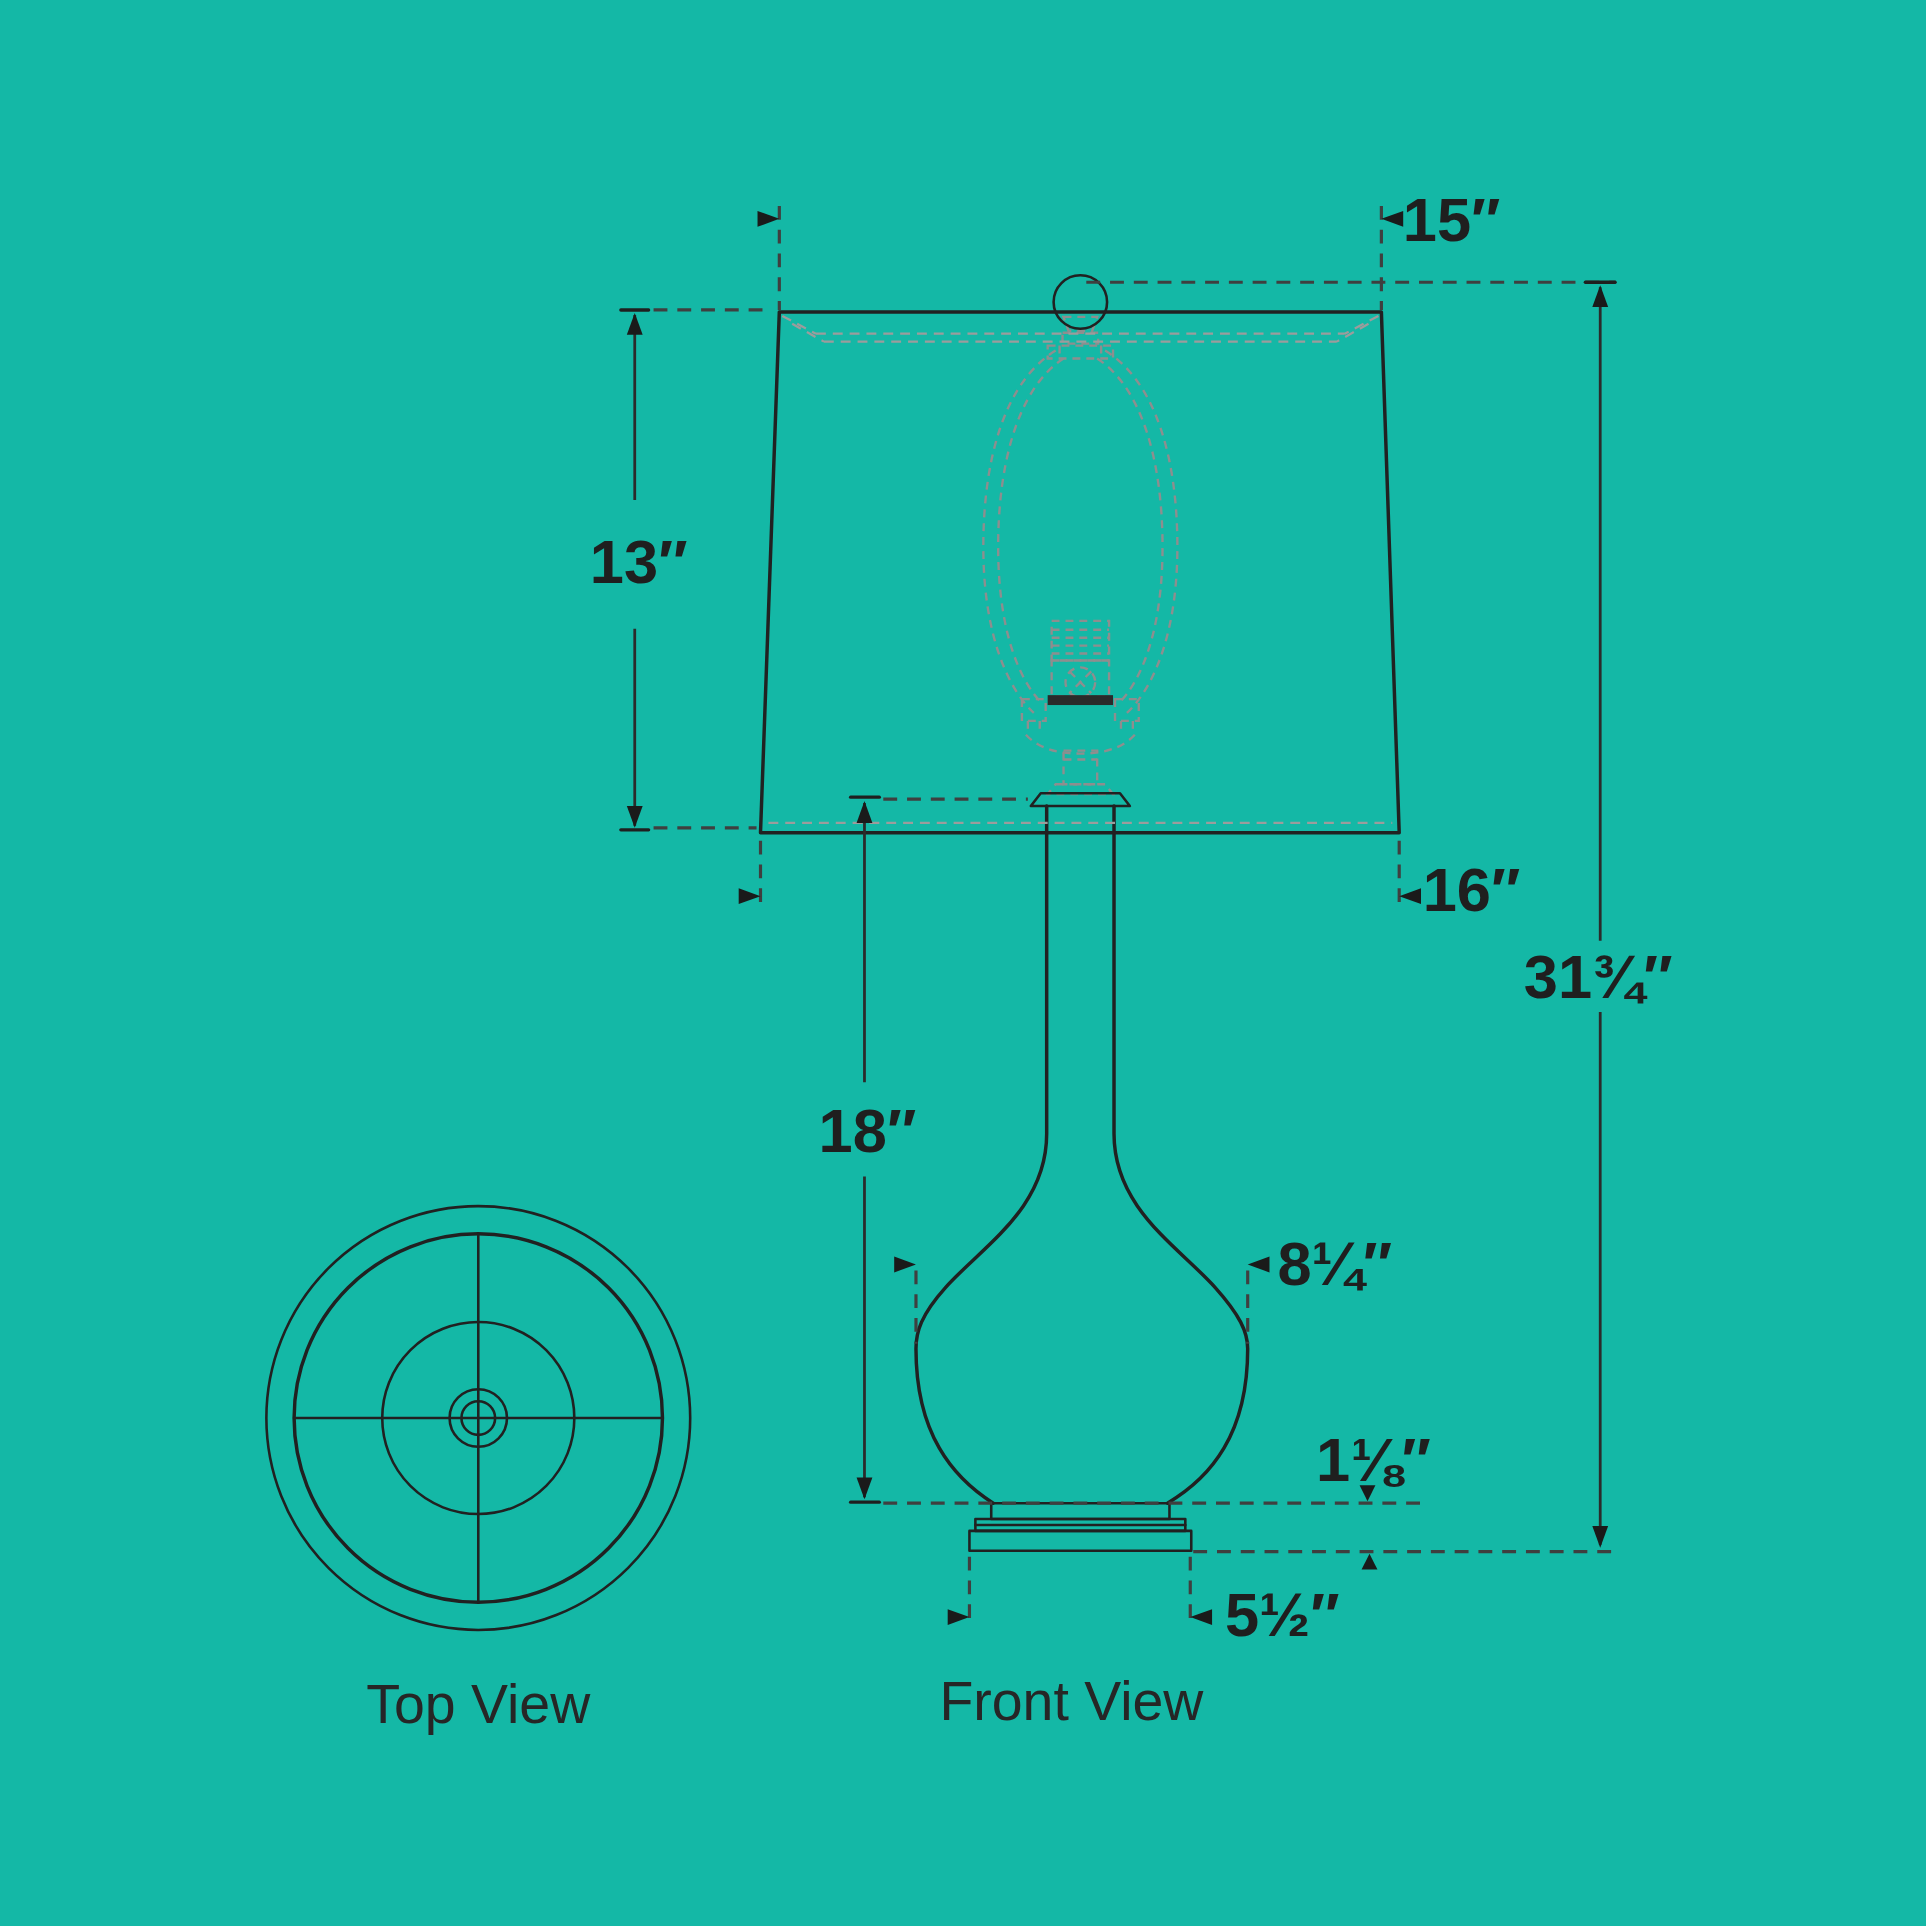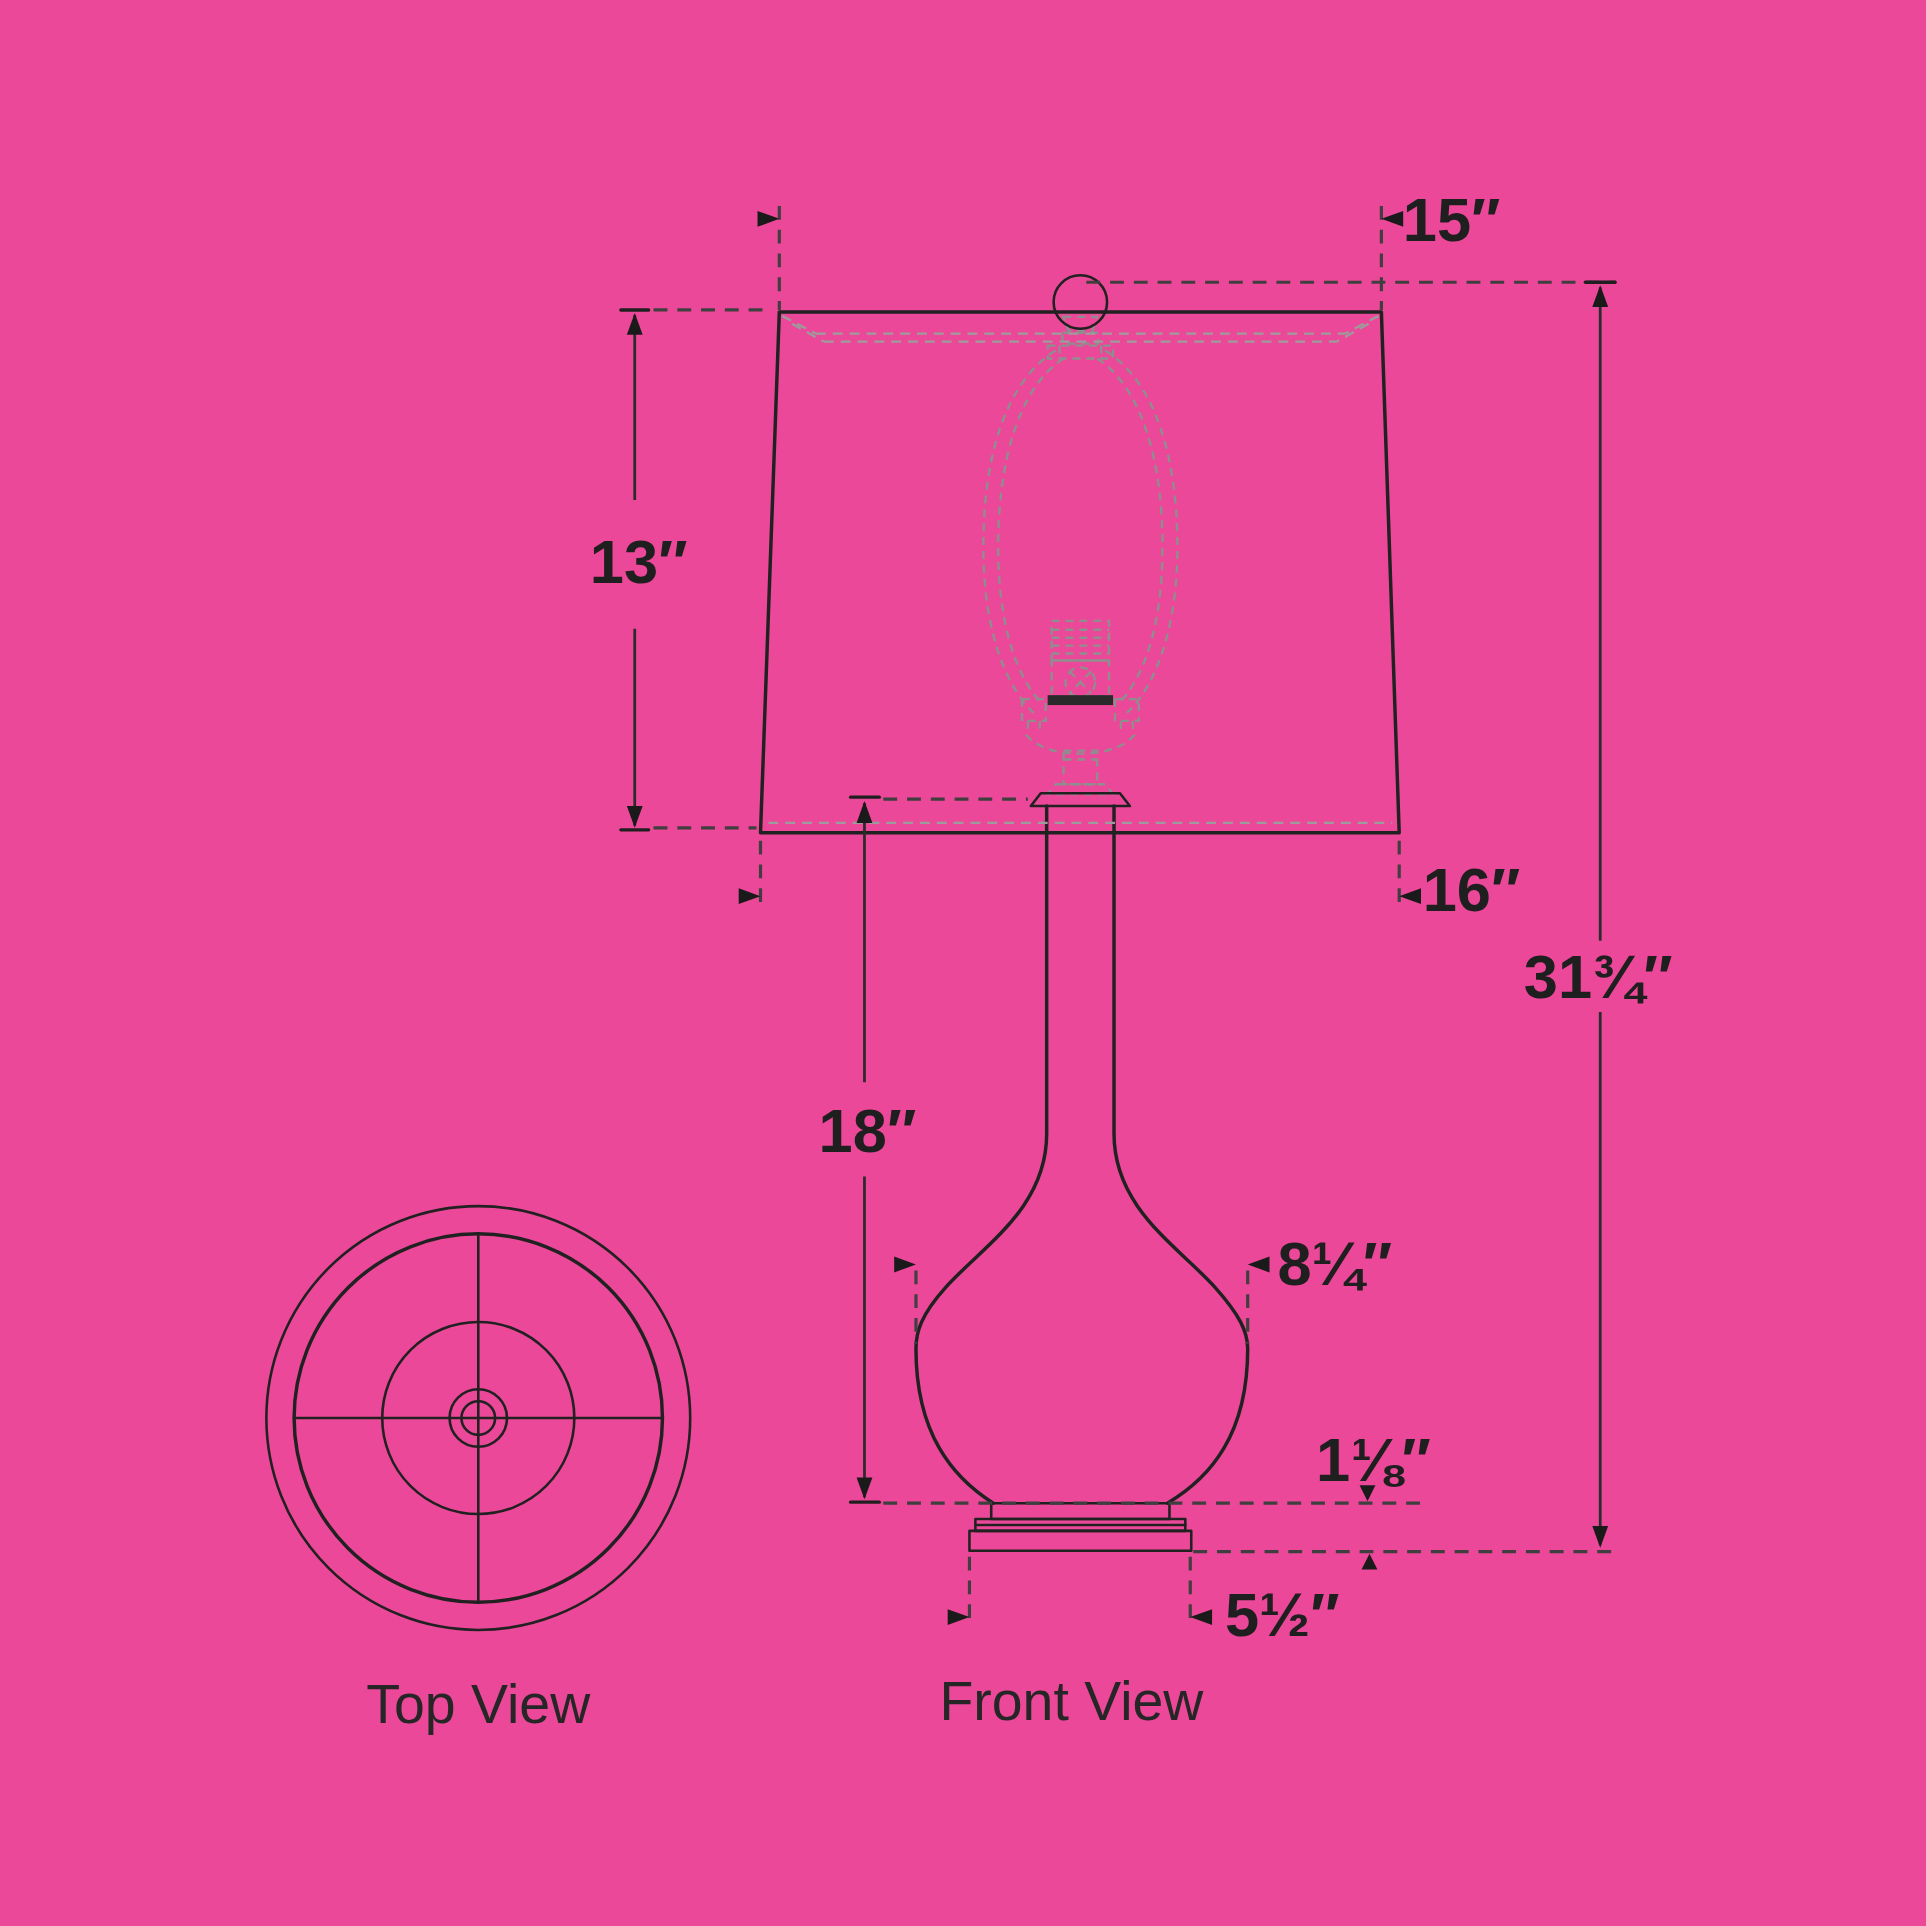--- a/index.html
+++ b/index.html
@@ -1,16 +1,16 @@
 <!DOCTYPE html>
 <html><head>
 <meta charset="utf-8">
 <style>
   html,body{margin:0;padding:0;background:#ffffff;}
-  .canvas{position:relative;width:1927px;height:1927px;background:#ec4899;overflow:hidden;
+  .canvas{position:relative;width:1927px;height:1927px;background:#14b8a6;overflow:hidden;
           font-family:"Liberation Sans", sans-serif;}
   svg{display:block}
   .ln  { fill:none; stroke:#212121; stroke-width:3.5; stroke-linejoin:round; stroke-linecap:round }
   .ln2 { fill:none; stroke:#212121; stroke-width:2.6; stroke-linejoin:round; stroke-linecap:round }
   .dsh { fill:none; stroke:#8e8e8e; stroke-width:2.4; stroke-dasharray:8 6 }
   .rim { fill:none; stroke:#9c9c9c; stroke-width:2.3; stroke-dasharray:10 7 }
   .ref { fill:none; stroke:#3f3f3f; stroke-width:3.2; stroke-dasharray:14 10 }
   .dim { fill:none; stroke:#2b2b2b; stroke-width:2.8 }
   .cap { fill:none; stroke:#1f1f1f; stroke-width:3.4; stroke-linecap:round }
   .arw { fill:#1a1a1a; stroke:none }

